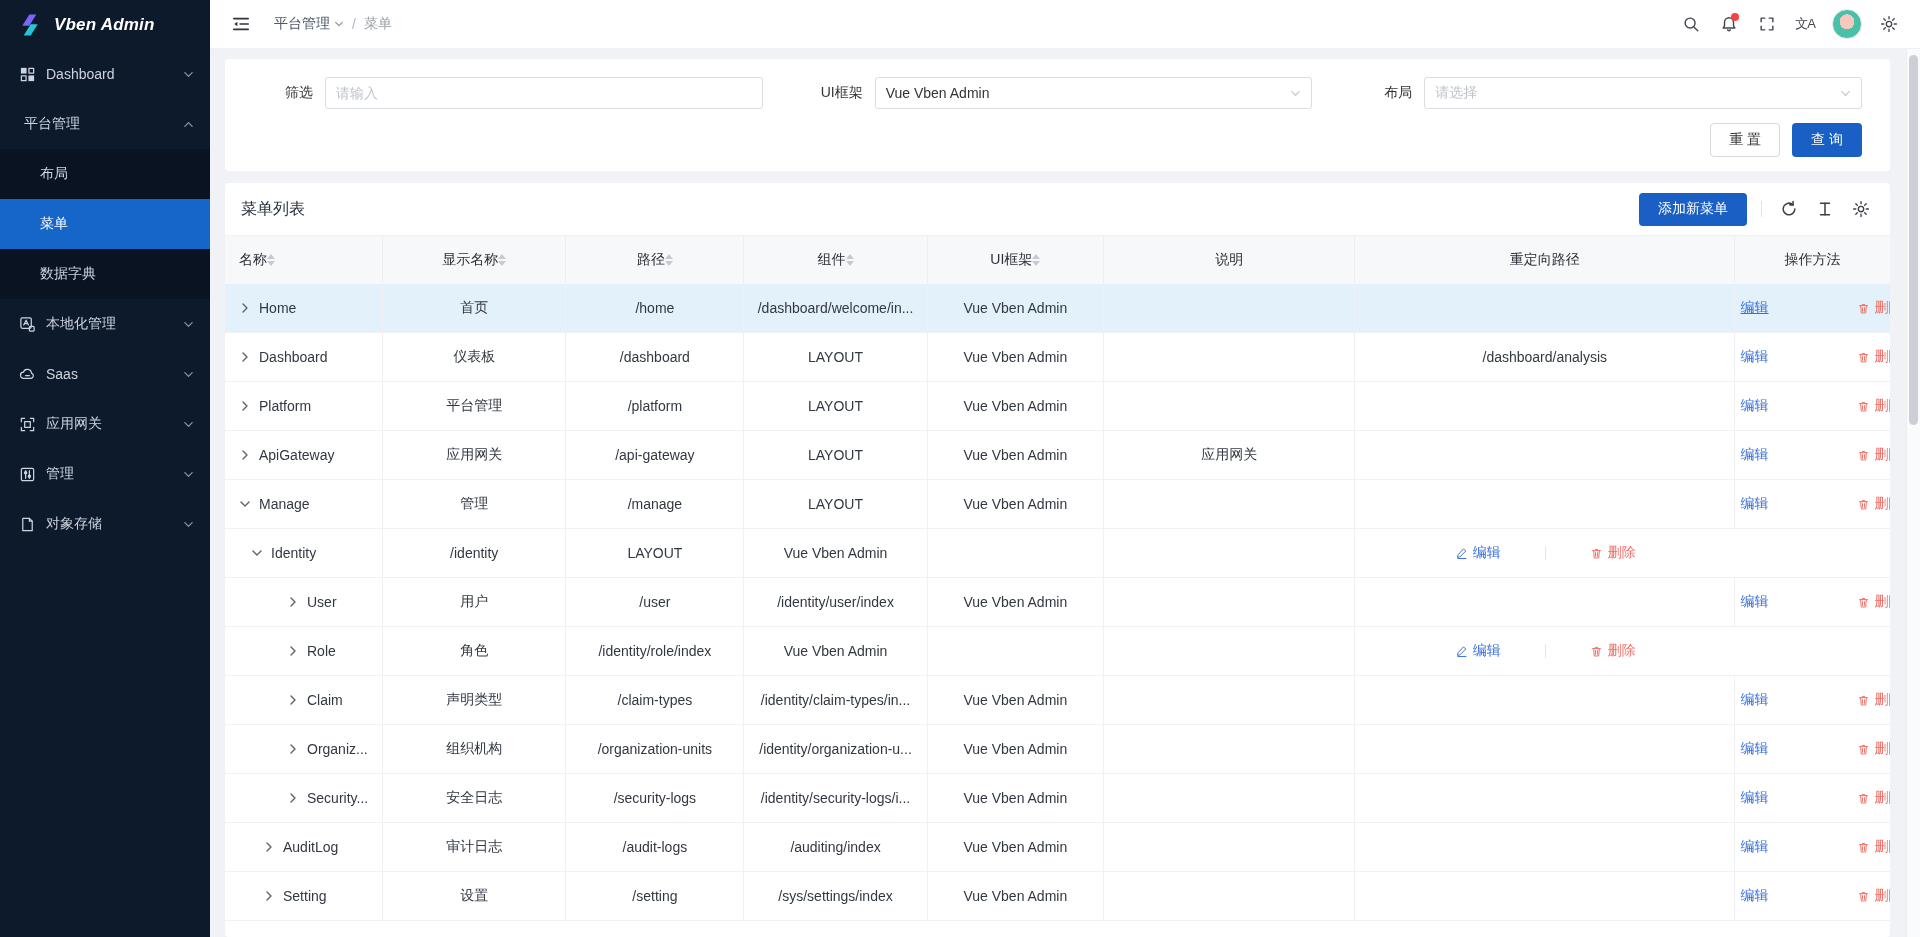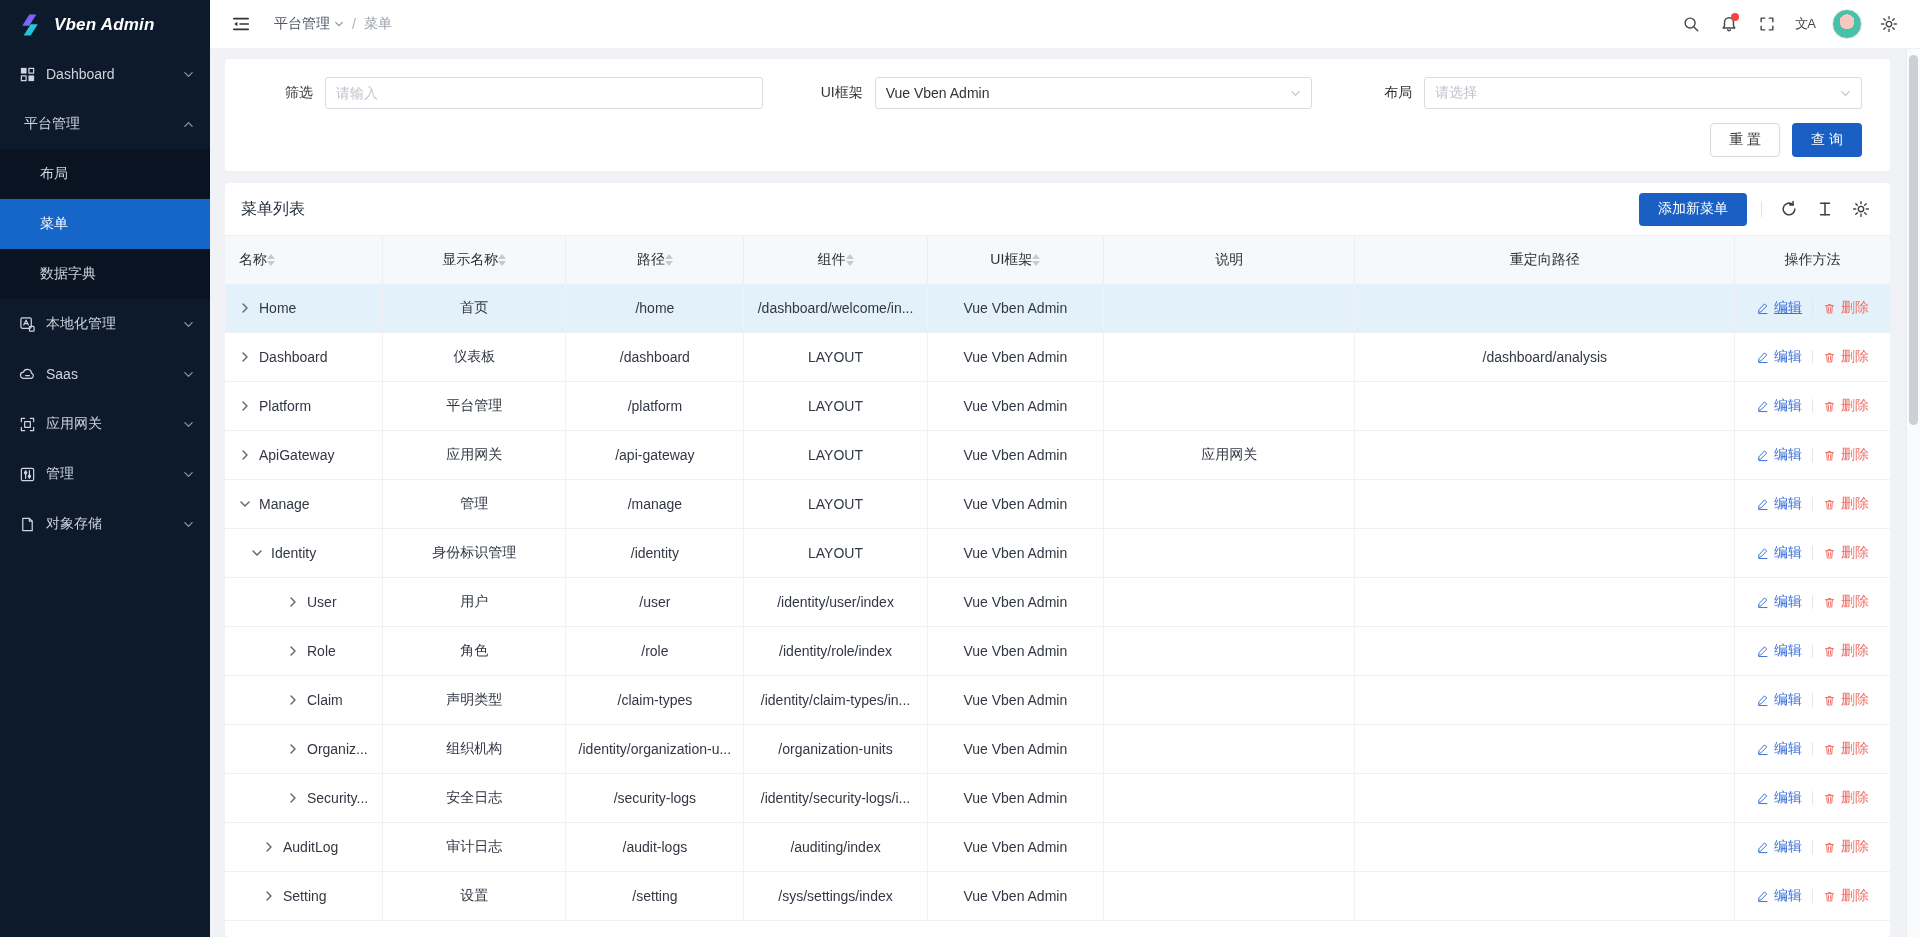--- a/index.html
+++ b/index.html
@@ -67,21 +67,21 @@
   .th { height:48px; display:flex; align-items:center; justify-content:center; color:#2b2f36; border-right:1px solid #eceef1; }
   .th:last-child { border-right:none; }
   .th.left { justify-content:flex-start; padding-left:14px; }
   .sort { display:inline-flex; flex-direction:column; gap:2px; cursor:pointer; }
   .sort i { width:0; height:0; border-left:4px solid transparent; border-right:4px solid transparent; display:block; }
   .s-up { border-bottom:5px solid #c6c9d0; }
   .s-down { border-top:5px solid #c6c9d0; }
   .trow { display:grid; grid-template-columns:var(--cols); height:49px; background:#fff; border-bottom:1px solid #f0f1f4; }
   .trow.hl { background:#e3f1fb; }
   .td { display:flex; align-items:center; justify-content:center; color:#323843; border-right:1px solid #f0f1f4; white-space:nowrap; overflow:hidden; }
-  .td:last-child { border-right:none; }
+  .td:last-child { border-right:none;gap:34px; }
   .td.left { justify-content:flex-start; gap:8px; }
   .exp { display:flex; cursor:pointer; }
   .exp.down svg { transform:rotate(90deg); }
   .actions { gap:0; }
   .link { display:inline-flex; align-items:center; gap:5px; cursor:pointer; }
   .link i { font-style:normal; }
   .link.edit { color:#3a6fd8; }
   .link.del { color:#ee6f66; }
   .trow.hl .link.edit i { text-decoration:underline; }
   .vsep { width:1px; height:14px; background:#e3e6ea; margin:0 10px; }
@@ -572,21 +572,20 @@
             </div>
             <div class="trow">
               <div class="td left" style="padding-left:26px">
                 <span class="exp down">
                   <svg width="12" height="12" viewBox="0 0 12 12">
                     <path d="M4 2l4 4-4 4" stroke="#5c6470" stroke-width="1.4" fill="none" stroke-linecap="round" stroke-linejoin="round"></path>
                   </svg>
                 </span>
                 <span>Identity</span>
               </div>
-              <div class="td">身份标识管理</div>
               <div class="td">/identity</div>
               <div class="td">LAYOUT</div>
               <div class="td">Vue Vben Admin</div>
               <div class="td"></div>
               <div class="td"></div>
               <div class="td actions">
                 <span class="link edit">
                   <svg width="13" height="13" viewBox="0 0 16 16" fill="none" stroke="currentColor" stroke-width="1.2" stroke-linecap="round" stroke-linejoin="round">
                     <path d="M10.8 2.6l2.4 2.4L6 12.2l-3 .7.7-3z"></path>
                     <line x1="3.5" y1="14.2" x2="13.5" y2="14.2"></line>
@@ -641,21 +640,20 @@
             <div class="trow">
               <div class="td left" style="padding-left:62px">
                 <span class="exp right">
                   <svg width="12" height="12" viewBox="0 0 12 12">
                     <path d="M4 2l4 4-4 4" stroke="#5c6470" stroke-width="1.4" fill="none" stroke-linecap="round" stroke-linejoin="round"></path>
                   </svg>
                 </span>
                 <span>Role</span>
               </div>
               <div class="td">角色</div>
-              <div class="td">/role</div>
               <div class="td">/identity/role/index</div>
               <div class="td">Vue Vben Admin</div>
               <div class="td"></div>
               <div class="td"></div>
               <div class="td actions">
                 <span class="link edit">
                   <svg width="13" height="13" viewBox="0 0 16 16" fill="none" stroke="currentColor" stroke-width="1.2" stroke-linecap="round" stroke-linejoin="round">
                     <path d="M10.8 2.6l2.4 2.4L6 12.2l-3 .7.7-3z"></path>
                     <line x1="3.5" y1="14.2" x2="13.5" y2="14.2"></line>
                   </svg>
@@ -709,22 +707,22 @@
             <div class="trow">
               <div class="td left" style="padding-left:62px">
                 <span class="exp right">
                   <svg width="12" height="12" viewBox="0 0 12 12">
                     <path d="M4 2l4 4-4 4" stroke="#5c6470" stroke-width="1.4" fill="none" stroke-linecap="round" stroke-linejoin="round"></path>
                   </svg>
                 </span>
                 <span>Organiz...</span>
               </div>
               <div class="td">组织机构</div>
+              <div class="td">/organization-units</div>
               <div class="td">/identity/organization-u...</div>
-              <div class="td">/organization-units</div>
               <div class="td">Vue Vben Admin</div>
               <div class="td"></div>
               <div class="td"></div>
               <div class="td actions">
                 <span class="link edit">
                   <svg width="13" height="13" viewBox="0 0 16 16" fill="none" stroke="currentColor" stroke-width="1.2" stroke-linecap="round" stroke-linejoin="round">
                     <path d="M10.8 2.6l2.4 2.4L6 12.2l-3 .7.7-3z"></path>
                     <line x1="3.5" y1="14.2" x2="13.5" y2="14.2"></line>
                   </svg>
                   <i>编辑</i>

